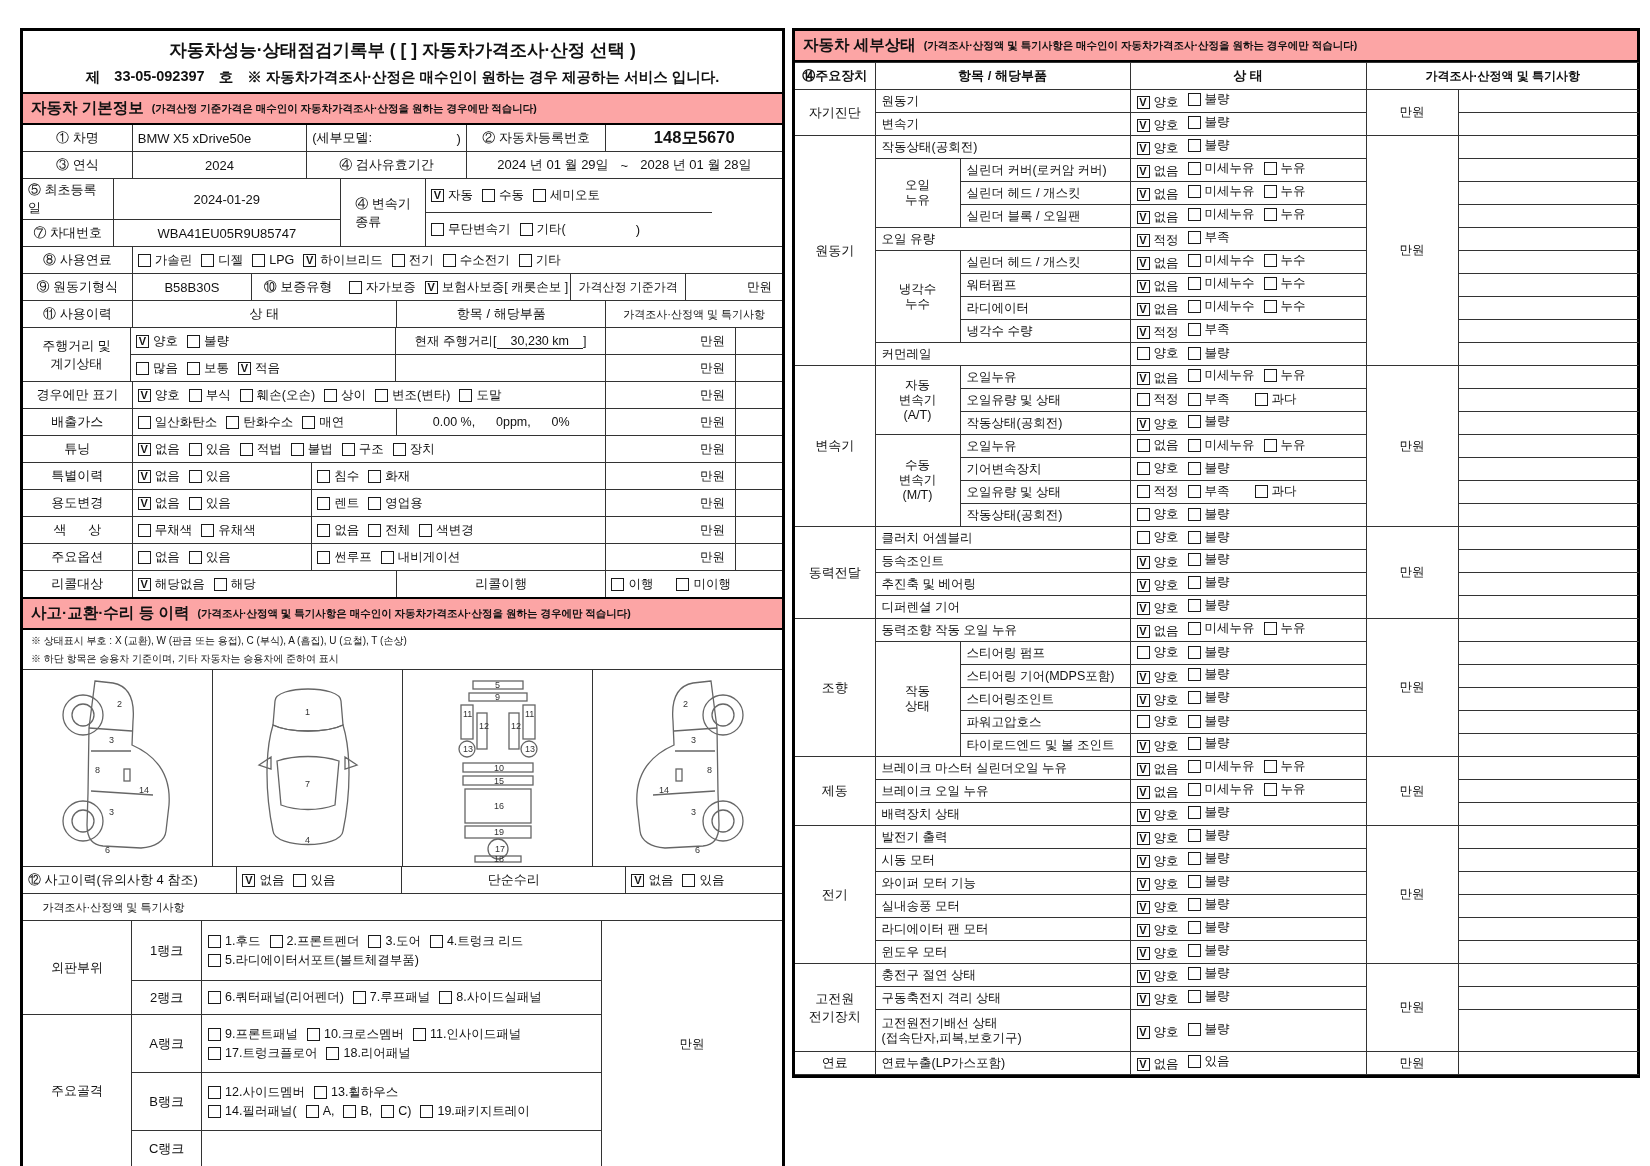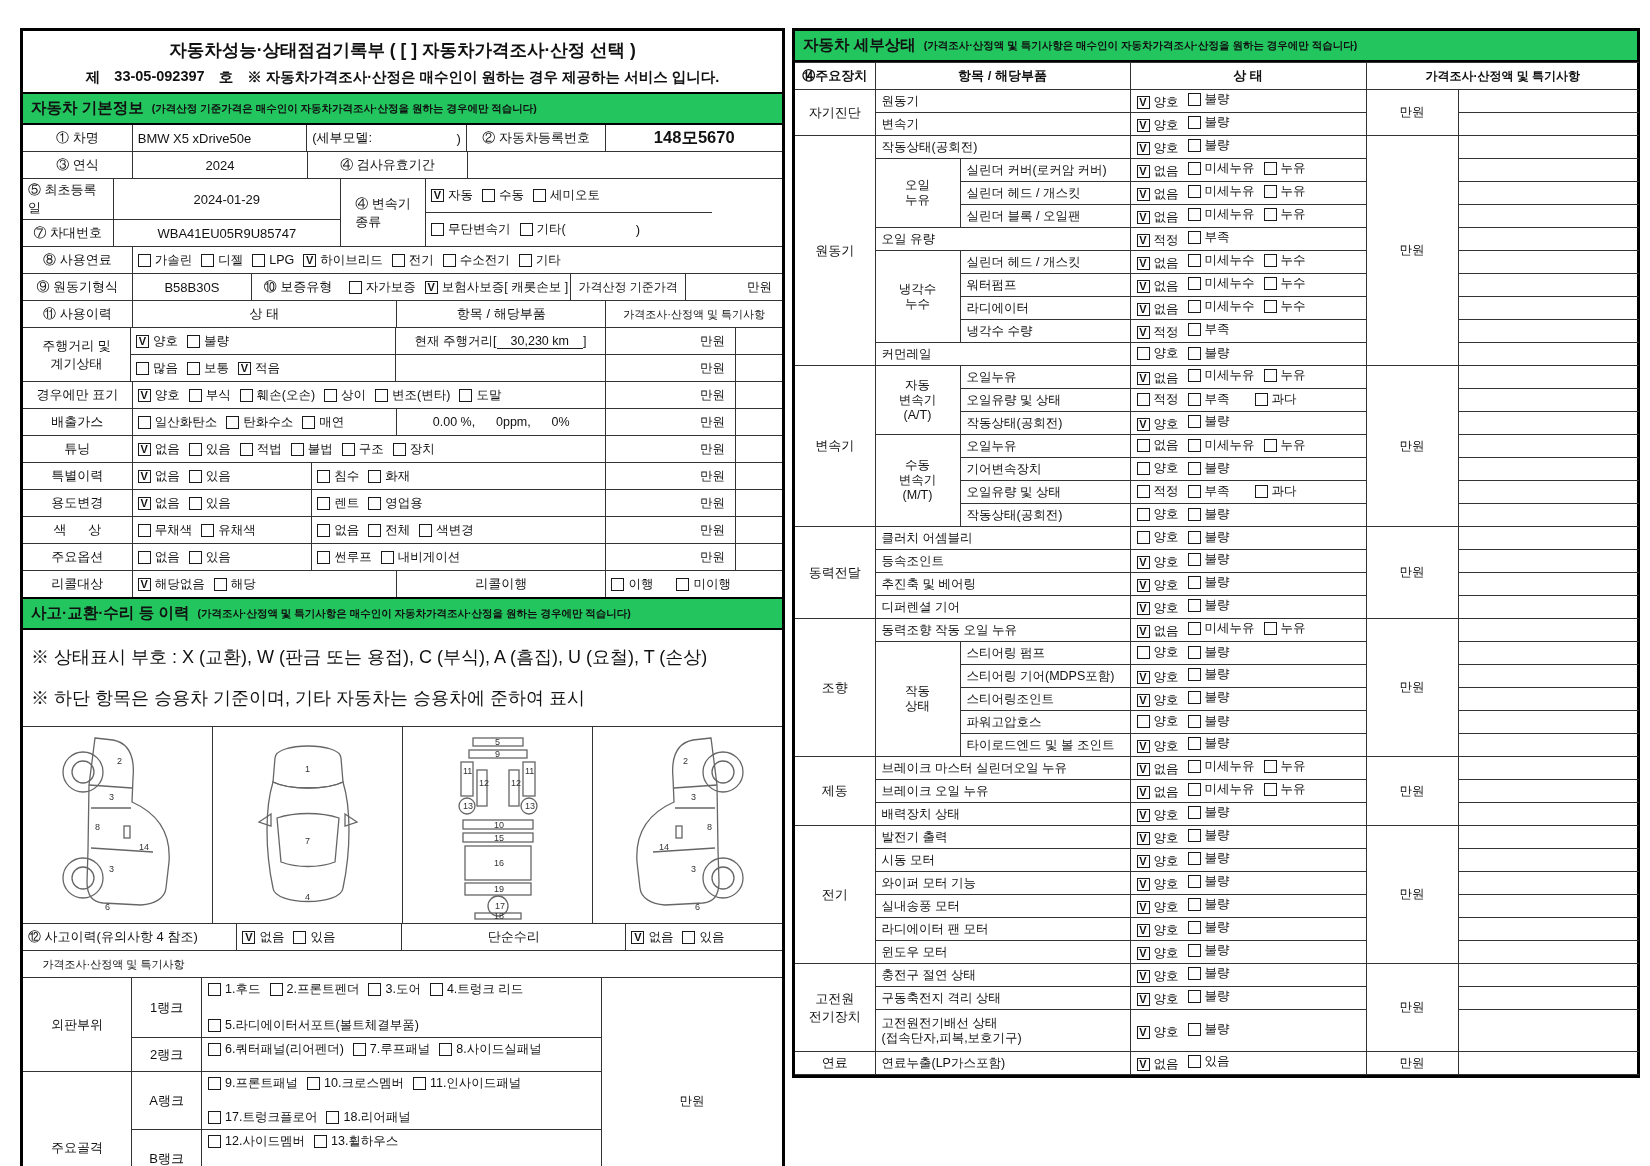--- a/index.html
+++ b/index.html
@@ -3,21 +3,21 @@
 <meta charset="utf-8">
 <style>
   *{box-sizing:border-box;margin:0;padding:0}
   html,body{width:1650px;height:1166px;background:#fff;font-family:"Liberation Sans",sans-serif;color:#111}
   body{position:relative;font-size:13px}
   .pre{white-space:pre-line}
   .panel{position:absolute;top:28px;border:3px solid #000;background:#fff}
   #left-panel{left:20px;width:765px}
   #right-panel{left:792px;width:848px}
   
-  .bar{display:flex;align-items:center;gap:8px;background:#22c55e;border-top:2px solid #000;border-bottom:2px solid #000;padding:4px 8px;min-height:27px}
+  .bar{display:flex;align-items:center;gap:8px;background:#fca5a5;border-top:2px solid #000;border-bottom:2px solid #000;padding:4px 8px;min-height:27px}
   .bar .bt{font-weight:700;font-size:15.5px;white-space:nowrap}
   .bar .note{font-weight:700;font-size:10.5px;white-space:nowrap}
   
   .fr{display:flex;border-bottom:1px solid #333;align-items:stretch}
   .fr.last{border-bottom:none}
   .c{border-right:1px solid #333;display:flex;align-items:center;justify-content:center;padding:2px 5px;min-height:26px}
   .c.end{border-right:none}
   .c.lft{justify-content:flex-start}
   .c.lab{font-size:13px}
   .c.val{font-size:13px}
@@ -49,22 +49,22 @@
   #detail-table td.sub{text-align:center;font-size:12.5px;line-height:1.2}
   #detail-table td.item{text-align:left;padding-left:6px;line-height:1.15}
   #detail-table td.state{text-align:left;padding-left:6px;white-space:nowrap}
   #detail-table td.price{text-align:center}
   #detail-table tr.tall td{height:42px}
   #detail-table th:first-child,#detail-table td:first-child{border-left:none}
   #detail-table th:last-child,#detail-table td:last-child{border-right:none}
   .small11{font-size:11px}
   .bignum{font-weight:700;font-size:16.5px}
   .u-line{border-bottom:1.5px solid #222;padding:0 14px}
-  .notes-line{padding:14px 8px;font-size:18px;line-height:1.5;border-bottom:1px solid #333}
-  .rank-items{display:flex;flex-direction:column;justify-content:space-between;align-items:flex-start;gap:2px;padding:3px 6px}
+  .notes-line{padding:3px 8px;font-size:10px;line-height:1.5;border-bottom:1px solid #333}
+  .rank-items{display:flex;flex-direction:column;justify-content:center;align-items:flex-start;gap:2px;padding:3px 6px}
   .rank-items .line{display:flex;flex-wrap:wrap}
 </style>
 </head>
 <body>
 
 <div id="left-panel" class="panel">
 
   <div id="title-block">
     <div id="main-title">자동차성능·상태점검기록부 ( [      ] 자동차가격조사·산정 선택 )</div>
     <div id="doc-line">
@@ -87,20 +87,25 @@
       <span>(세부모델:</span>
       <span style="margin-left:auto">)</span>
     </div>
     <div class="c lab" style="width:140px">② 자동차등록번호</div>
     <div class="c end bignum" style="width:176px">148모5670</div>
   </div>
   <div class="fr">
     <div class="c lab" style="width:110px">③ 연식</div>
     <div class="c val" style="width:175px">2024</div>
     <div class="c lab" style="width:160px">④ 검사유효기간</div>
+    <div class="c end val" style="width:316px;gap:12px">
+      <span>2024 년 01 월 29일</span>
+      <span>~</span>
+      <span>2028 년 01 월 28일</span>
+    </div>
   </div>
   <div class="fr" style="align-items:stretch">
     <div class="stack" style="width:318px">
       <div class="fr" style="border-bottom:1px solid #333">
         <div class="c lab" style="width:110px">⑤ 최초등록일</div>
         <div class="c val" style="width:280px">2024-01-29</div>
       </div>
       <div class="fr last">
         <div class="c lab" style="width:110px">⑦ 차대번호</div>
         <div class="c val" style="width:280px">WBA41EU05R9U85747</div>

